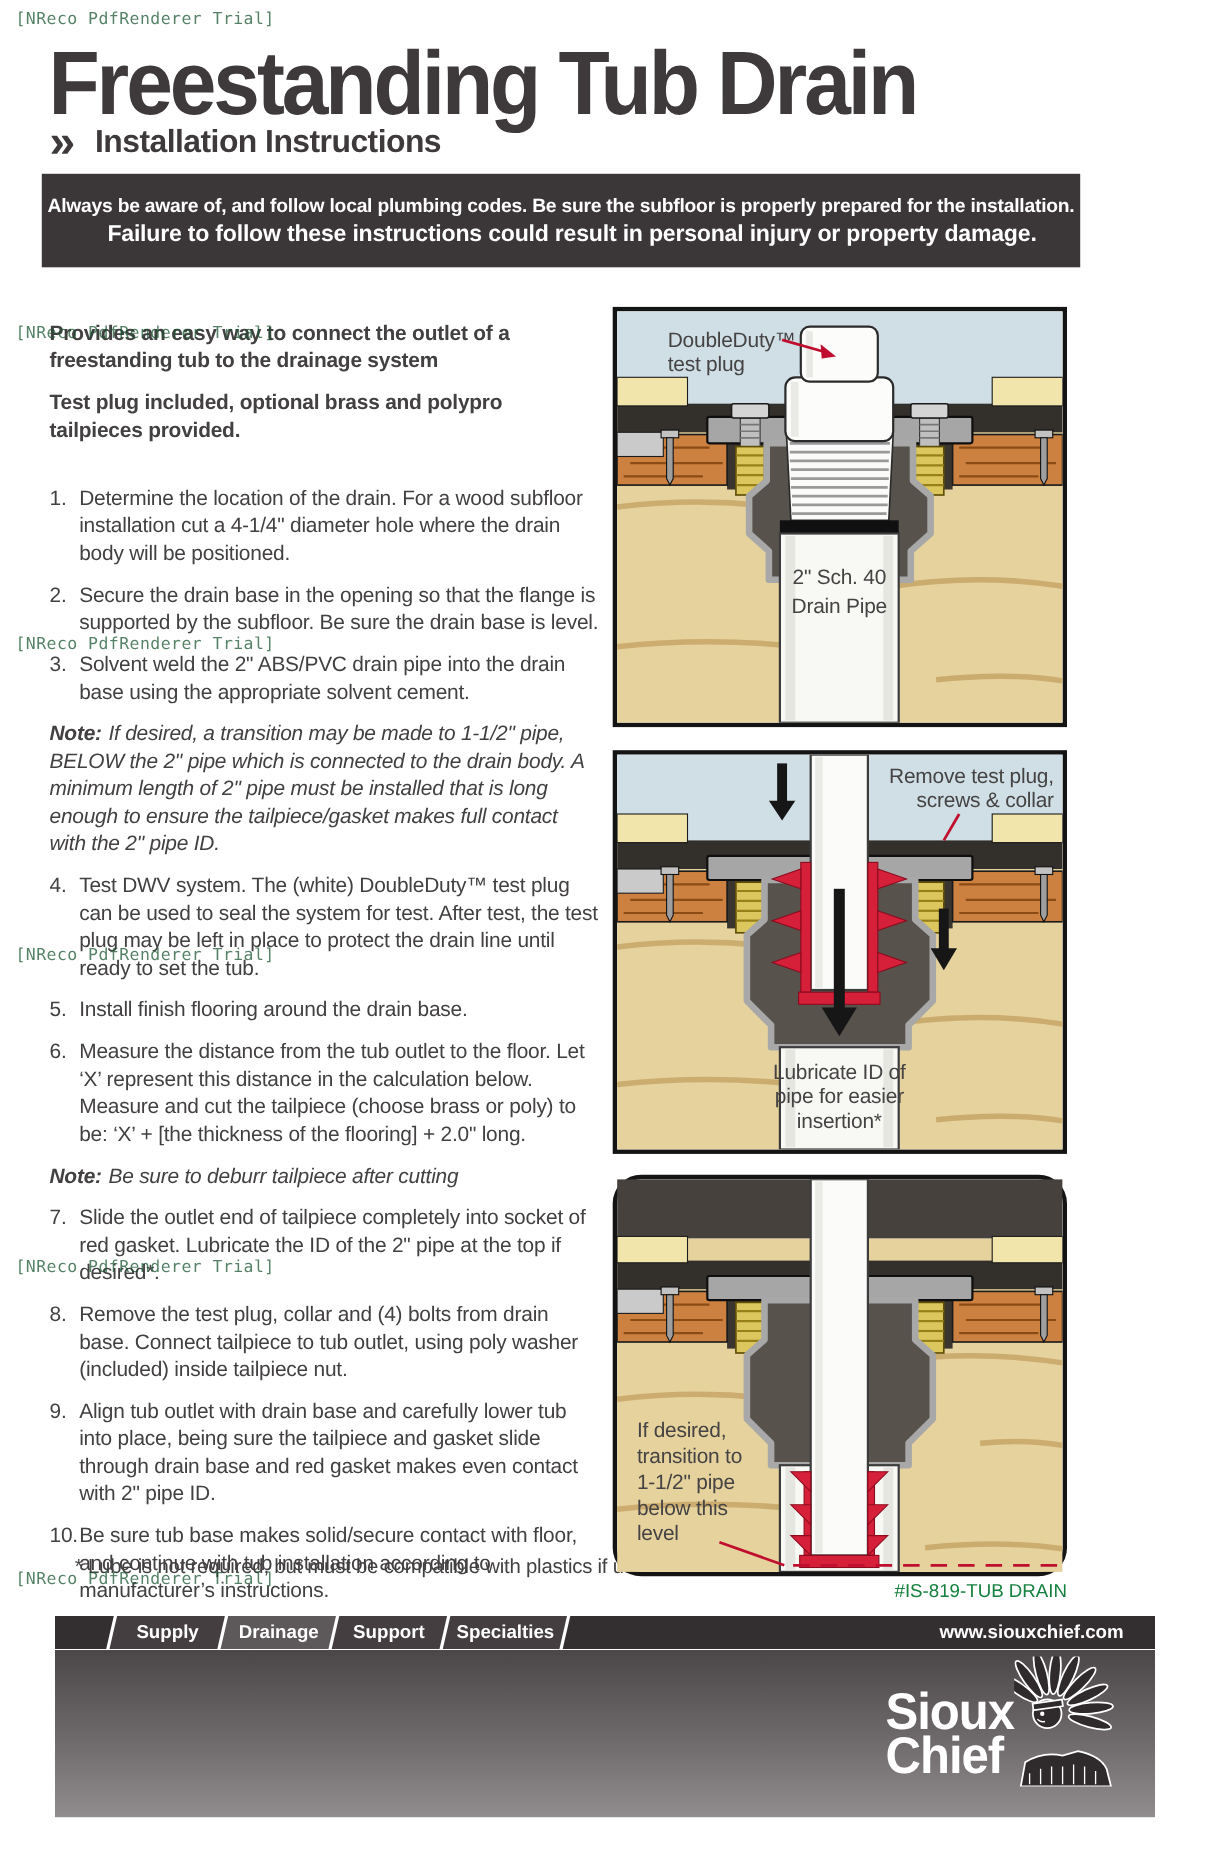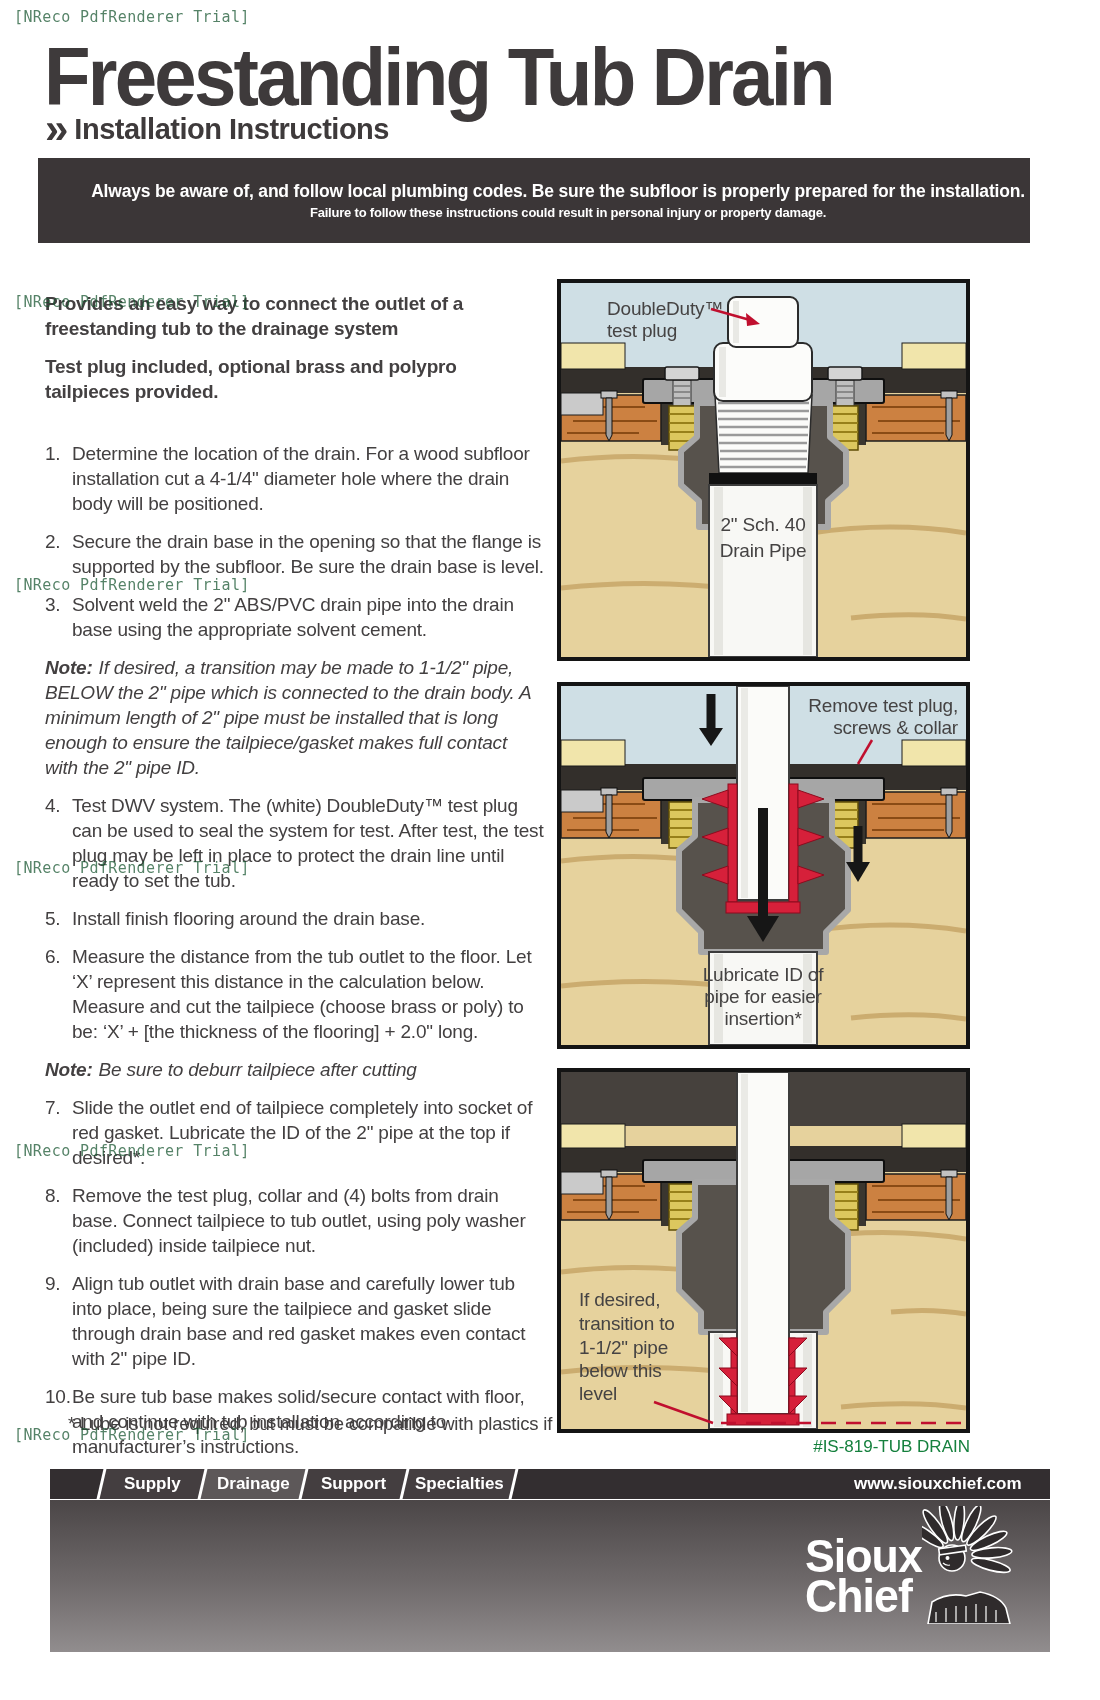--- a/index.html
+++ b/index.html
@@ -8,43 +8,43 @@
 
   
   .wm{position:absolute;left:14px;font-family:"DejaVu Sans Mono",monospace;
       font-size:15px;color:#14532d;opacity:.72;letter-spacing:.4px;z-index:40;white-space:pre;}
 
   
   .title{position:absolute;left:44px;top:36px;font-size:82px;font-weight:bold;color:#3e3a3b;
          letter-spacing:-3px;line-height:1;white-space:nowrap;transform:scaleX(.93);transform-origin:left top;}
   .subtitle-row{position:absolute;left:45px;top:112px;display:flex;align-items:center;color:#3e3a3b;}
   .chevron{font-size:42px;font-weight:bold;line-height:34px;letter-spacing:-2px;margin-right:8px;}
-  .subtitle{font-size:29px;font-weight:bold;letter-spacing:-.5px;}
+  .subtitle{font-size:29px;font-weight:bold;letter-spacing:-.5px;margin-left:12px;}
 
   .banner{position:absolute;left:38px;top:158px;width:944px;height:85px;background:#3b3637;color:#fff;
-          text-align:center;display:flex;flex-direction:column;justify-content:center;gap:3px;z-index:5;padding-left:48px;}
+          text-align:center;display:flex;flex-direction:column;justify-content:center;gap:3px;z-index:5;}
   .banner .bl{font-size:17.5px;font-weight:bold;letter-spacing:-.2px;}
-  .banner .bl3{font-size:13px;margin-left:20px;}
+  .banner .bl3{font-size:21px;margin-left:20px;}
 
   
   .leftcol{position:absolute;left:45px;top:291px;width:500px;font-size:19px;line-height:25px;letter-spacing:-.2px;}
   .leftcol p{margin:0 0 13px 0;}
   .leftcol p.intro{font-weight:bold;}
   .leftcol p.intro-gap{margin-bottom:37px;}
   .step{display:flex;margin-bottom:13px;}
   .step .num{min-width:27px;flex-shrink:0;}
   .step .txt{flex:1;}
   .note{font-style:italic;}
   .note b{margin-right:6px;}
   .footnote{position:absolute;left:68px;top:1413px;font-size:18.5px;letter-spacing:-.2px;}
   .docnum{position:absolute;left:670px;top:1437px;width:300px;text-align:right;font-size:17px;color:#15803d;}
 
   
   .frame{position:absolute;left:557px;border:4px solid #141414;background:#fff;line-height:0;}
-  #d1{top:279px;} #d2{top:682px;} #d3{top:1068px;}
+  #d1{top:279px;} #d2{top:682px;} #d3{top:1068px;border-radius:26px;}
   svg text{font-family:"Liberation Sans",sans-serif;}
   .dlabel{font-size:19px;fill:#454343;letter-spacing:-.2px;}
 
   
   .navbar{position:absolute;left:50px;top:1469px;width:1000px;height:30px;overflow:hidden;z-index:6;}
   .navbar-inner{display:flex;height:100%;gap:3px;}
   .navseg{background:#3b3637;transform:skewX(-13deg);display:flex;align-items:center;justify-content:center;
           color:#fff;font-weight:bold;font-size:17px;flex-shrink:0;}
   .navseg>span{transform:skewX(13deg);display:block;}
   .seg-first{width:62px;margin-left:-12px;background:#332e30;}

